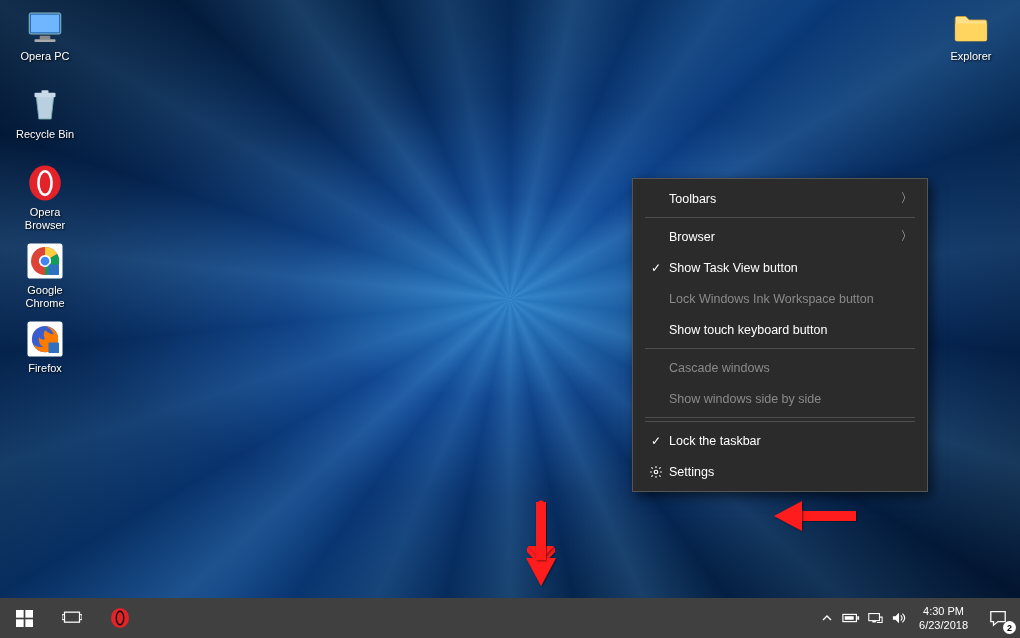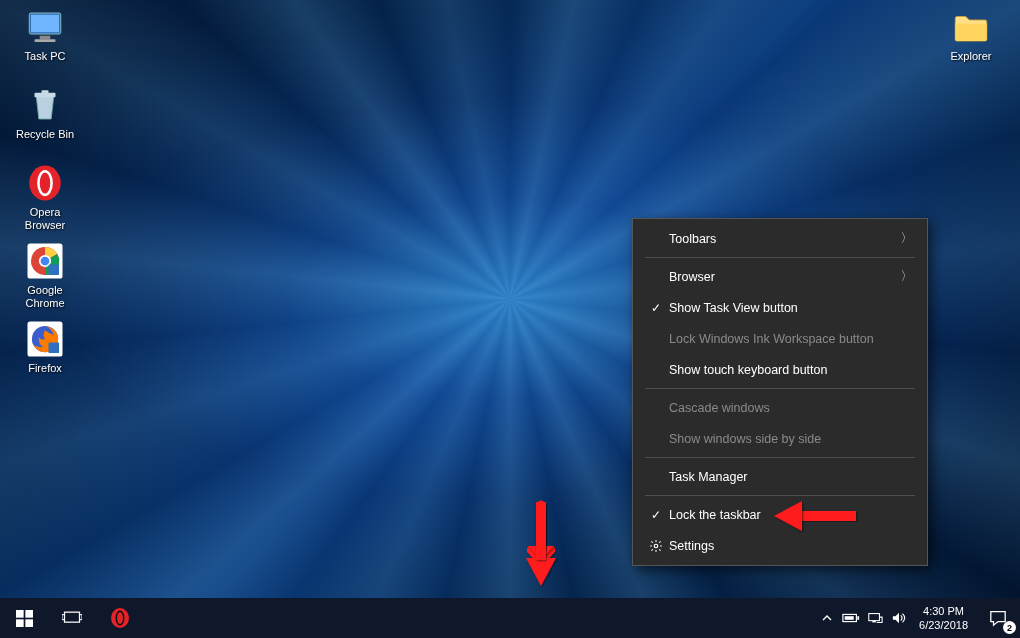--- a/index.html
+++ b/index.html
@@ -131,21 +131,20 @@
     .context-menu {
       position: absolute;
       top: 178px;
       left: 632px;
       width: 296px;
       background: #2b2b2b;
       border: 1px solid #555;
       box-shadow: 4px 4px 12px rgba(0, 0, 0, 0.6);
       z-index: 10;
       padding: 4px 0;
-      margin-top: 40px;
     }
 
     .menu-item {
       display: flex;
       align-items: center;
       height: 31px;
       padding: 0 10px 0 10px;
       color: #fff;
       font-size: 12.5px;
       cursor: pointer;
@@ -183,21 +182,21 @@
       justify-content: center;
     }
 
     
     .taskbar {
       position: absolute;
       bottom: 0;
       left: 0;
       width: 100%;
       height: 40px;
-      background: #0f172a;
+      background: #404040;
       display: flex;
       align-items: center;
       z-index: 5;
     }
 
     .tb-btn {
       height: 40px;
       width: 48px;
       display: flex;
       align-items: center;
@@ -287,21 +286,21 @@
 
     <div class="desktop-icon">
       <div class="icon-img">
         <svg viewBox="0 0 48 48">
             <rect x="6" y="8" width="36" height="24" rx="2" fill="#2d6db5" stroke="#9cc" stroke-width="1"></rect>
             <rect x="8" y="10" width="32" height="20" fill="#6fb6ff"></rect>
             <rect x="18" y="34" width="12" height="4" fill="#888"></rect>
             <rect x="12" y="38" width="24" height="3" rx="1" fill="#aaa"></rect>
           </svg>
       </div>
-      <div class="desktop-icon-label">Task PC</div>
+      <div class="desktop-icon-label">Opera PC</div>
     </div>
 
     <div class="desktop-icon">
       <div class="icon-img">
         <svg viewBox="0 0 48 48">
             <path d="M14 14 L34 14 L31 40 L17 40 Z" fill="#b8d0e0" stroke="#7aa" stroke-width="1"></path>
             <rect x="12" y="10" width="24" height="5" rx="1" fill="#c8dae8"></rect>
             <rect x="20" y="7" width="8" height="4" rx="1" fill="#c8dae8"></rect>
           </svg>
       </div>
@@ -391,24 +390,20 @@
     <div class="menu-item disabled">
       <span class="menu-check"></span>
       <span>Cascade windows</span>
     </div>
     <div class="menu-item disabled">
       <span class="menu-check"></span>
       <span>Show windows side by side</span>
     </div>
     <div class="menu-sep"></div>
 
-    <div class="menu-item">
-      <span class="menu-check"></span>
-      <span>Task Manager</span>
-    </div>
     <div class="menu-sep"></div>
 
     <div class="menu-item">
       <span class="menu-check">✓</span>
       <span>Lock the taskbar</span>
     </div>
     <div class="menu-item">
       <span class="menu-gear">
         <svg width="14" height="14" viewBox="0 0 24 24" fill="none" stroke="#fff" stroke-width="2">
             <circle cx="12" cy="12" r="3"></circle>

